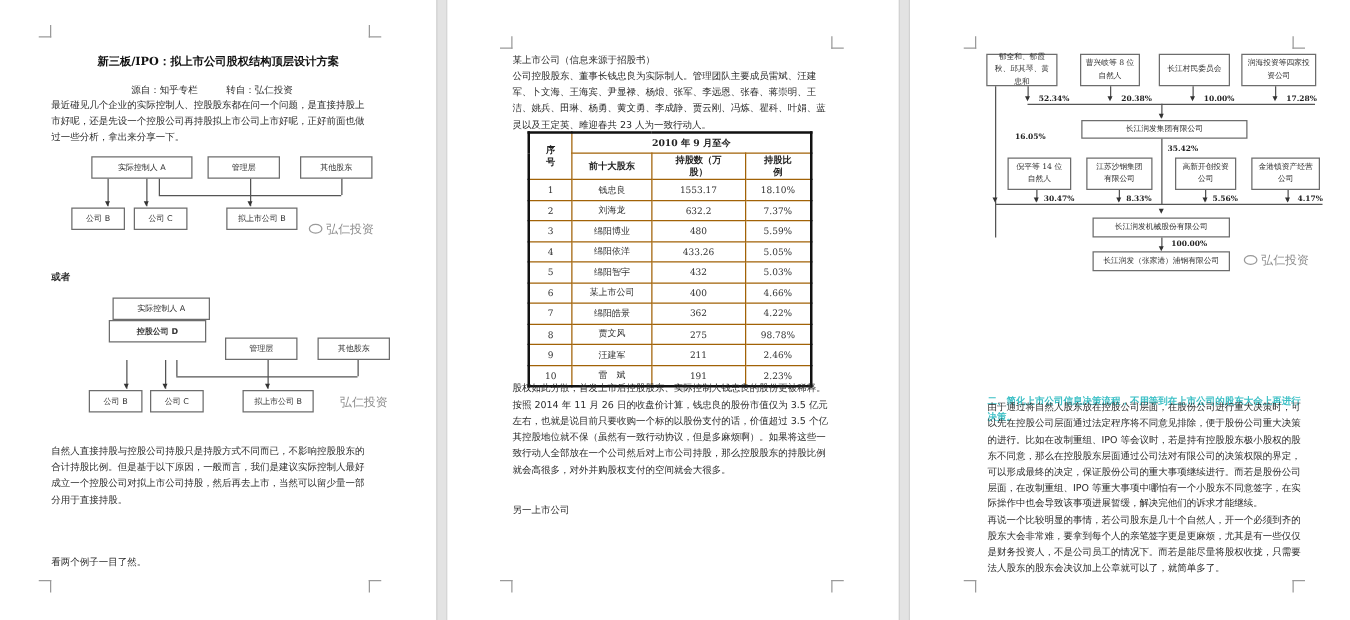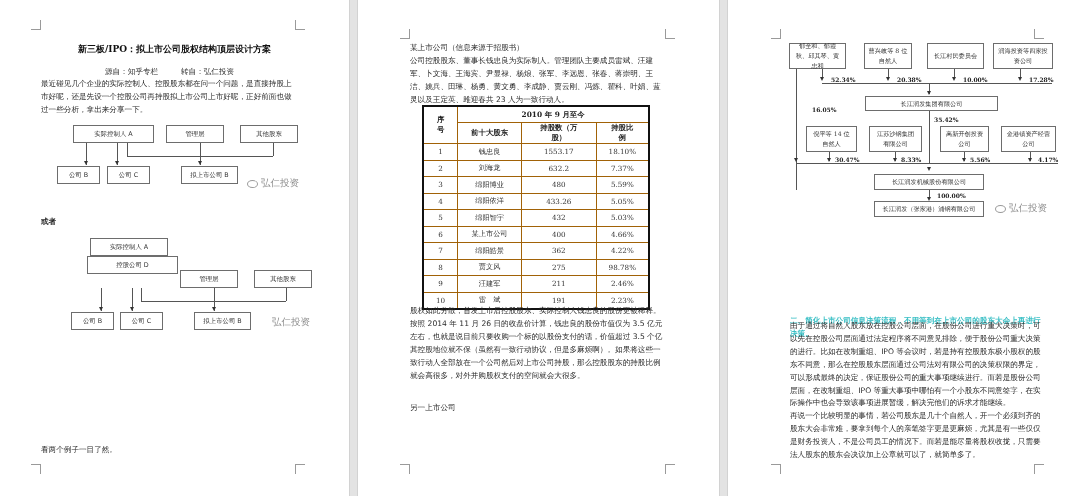--- a/index.html
+++ b/index.html
@@ -58,38 +58,39 @@
     <div class="box" style="left:181px; top:166px; width:57px; height:18px;">拟上市公司 B</div>
     <div class="watermark" style="left:247px; top:177px;"><span class="wm-icon"></span><span>弘仁投资</span></div>
   </div>
 
   <div class="txt" style="left:41px; top:216px; font-weight:bold;">或者</div>
 
   <div>
     <div class="box" style="left:90px; top:238px; width:78px; height:18px;">实际控制人 A</div>
     <div class="ln" style="left:127px; top:256px; width:1px; height:13px;"></div>
     <div class="arrow" style="left:125px; top:266px;"></div>
-    <div class="box" style="left:87px; top:256px; width:91px; height:18px;">控股公司 D</div>
+    <div class="box" style="left:87px; top:256px; width:78px; height:18px;font-weight:bold;">控股公司 D</div>
     <div class="box" style="left:180px; top:270px; width:58px; height:18px;">管理层</div>
     <div class="box" style="left:254px; top:270px; width:58px; height:18px;">其他股东</div>
     <div class="ln" style="left:101px; top:288px; width:1px; height:23px;"></div>
     <div class="arrow" style="left:99px; top:307px;"></div>
     <div class="ln" style="left:132px; top:288px; width:1px; height:23px;"></div>
     <div class="arrow" style="left:130px; top:307px;"></div>
     <div class="ln" style="left:141px; top:288px; width:1px; height:13px;"></div>
     <div class="ln" style="left:141px; top:301px; width:145px; height:1px;"></div>
     <div class="ln" style="left:286px; top:288px; width:1px; height:13px;"></div>
     <div class="ln" style="left:214px; top:288px; width:1px; height:23px;"></div>
     <div class="arrow" style="left:212px; top:307px;"></div>
     <div class="box" style="left:71px; top:312px; width:43px; height:18px;">公司 B</div>
     <div class="box" style="left:120px; top:312px; width:43px; height:18px;">公司 C</div>
     <div class="box" style="left:194px; top:312px; width:57px; height:18px;">拟上市公司 B</div>
     <div class="watermark" style="left:272px; top:316px;">弘仁投资</div>
   </div>
 
+  <div class="txt" style="left:41px; top:355px; width:254px;">自然人直接持股与控股公司持股只是持股方式不同而已，不影响控股股东的合计持股比例。但是基于以下原因，一般而言，我们是建议实际控制人最好成立一个控股公司对拟上市公司持股，然后再去上市，当然可以留少量一部分用于直接持股。</div>
   <div class="txt" style="left:41px; top:444px;">看两个例子一目了然。</div>
 </div>
 
 <div class="gutter" style="left:349px; width:9px;"></div>
 
 <div class="page" style="left:358px; width:358px;">
   <div class="crop tl" style="left:42px; top:29px;"></div>
   <div class="crop tr" style="left:307px; top:29px;"></div>
   <div class="crop bl" style="left:42px; top:464px;"></div>
   <div class="crop br" style="left:307px; top:464px;"></div>

